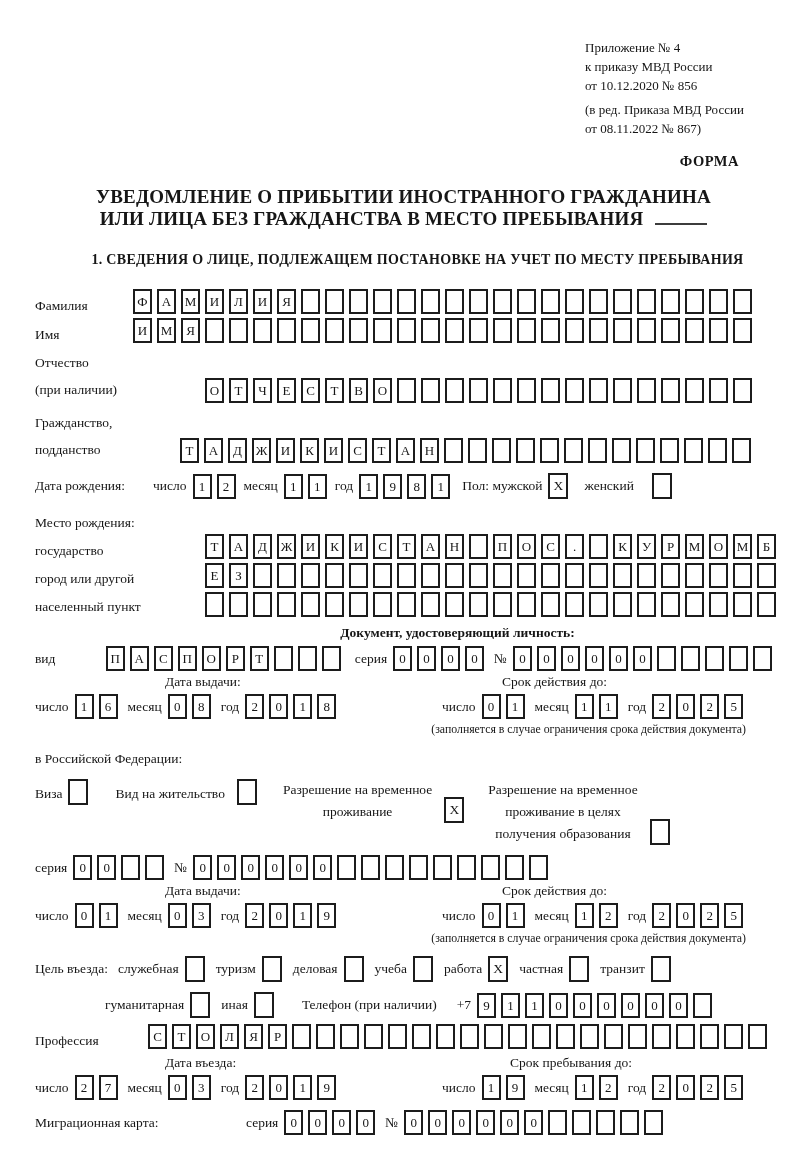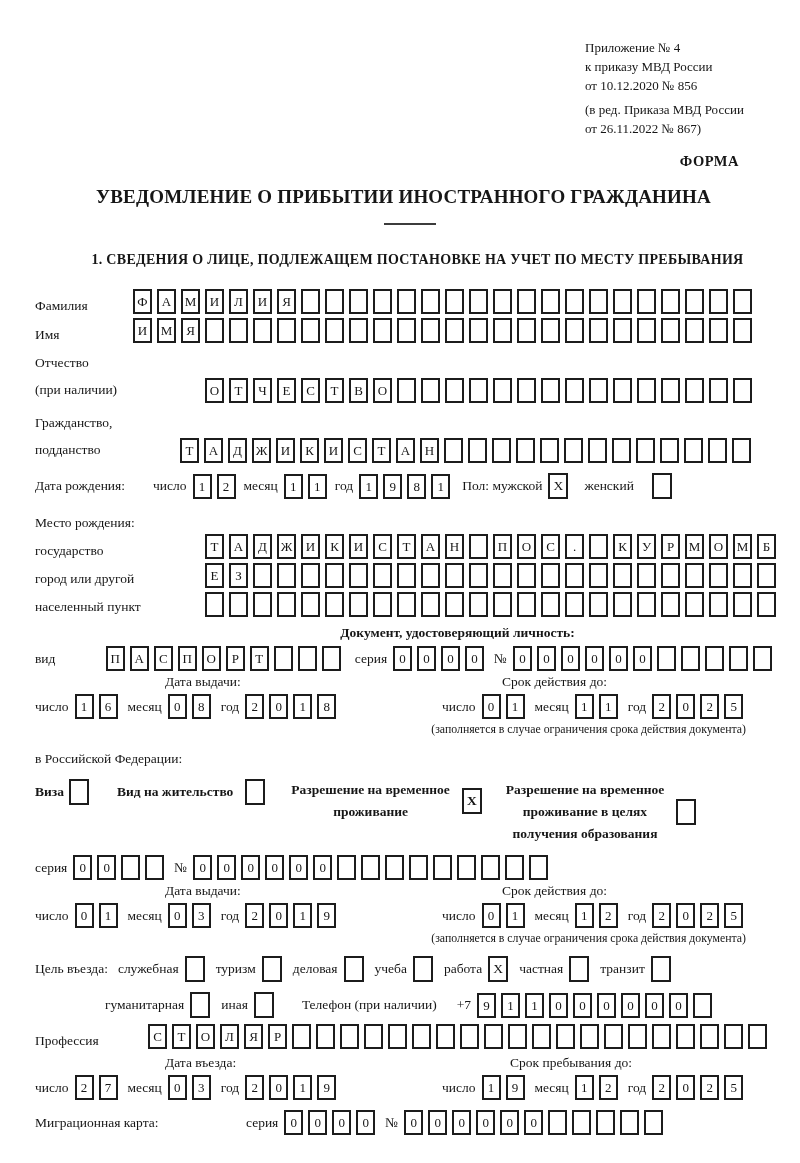--- a/index.html
+++ b/index.html
@@ -53,48 +53,48 @@
   .dgrp .dlbl { margin-right:6px; }
   .dgrp .cells { margin-right:10px; }
   .dgrp .cells:last-child { margin-right:0; }
   .dg1 { width:375px; }
   .note { text-align:right; font-size:11.8px; padding-right:26px; margin-top:3px; }
 
   .para { line-height:24px; margin-top:10px; }
 
   
   .permits { display:flex; align-items:flex-start; margin-top:8px; }
-  .permits .grp { display:flex; align-items:center;font-weight:bold; }
+  .permits .grp { display:flex; align-items:flex-end; }
   .permits .txt { text-align:center; line-height:22px; }
   .permits .cb { margin-left:12px; margin-top:0; }
 
   .inlinerow { display:flex; align-items:center; margin-top:10px; }
   .opt { display:inline-flex; align-items:center; margin-left:11px; }
   .opt .olbl { margin-right:6px; }
   .slbl { margin-right:6px; }
   .gap8 { margin-right:8px; }
 </style>
 </head>
 <body>
 
 <div class="page">
 
   <div class="hdr">
     <div>Приложение № 4</div>
     <div>к приказу МВД России</div>
     <div>от 10.12.2020 № 856</div>
     <div class="sub">(в ред. Приказа МВД России</div>
-    <div>от 26.11.2022 № 867)</div>
+    <div>от 08.11.2022 № 867)</div>
   </div>
   <div class="forma">ФОРМА</div>
 
   <div class="title">
     <div>УВЕДОМЛЕНИЕ О ПРИБЫТИИ ИНОСТРАННОГО ГРАЖДАНИНА</div>
     <div>
-      <span class="blankline"></span>
+      <span>ИЛИ ЛИЦА БЕЗ ГРАЖДАНСТВА В МЕСТО ПРЕБЫВАНИЯ</span><span class="blankline"></span>
     </div>
   </div>
 
   <div class="sec1">1. СВЕДЕНИЯ О ЛИЦЕ, ПОДЛЕЖАЩЕМ ПОСТАНОВКЕ НА УЧЕТ ПО МЕСТУ ПРЕБЫВАНИЯ</div>
 
   <div class="frow mt21">
     <span class="lbl" style="width:98px">Фамилия</span>
     <span class="cells">
         <span class="cell">Ф</span>
         <span class="cell">А</span>

